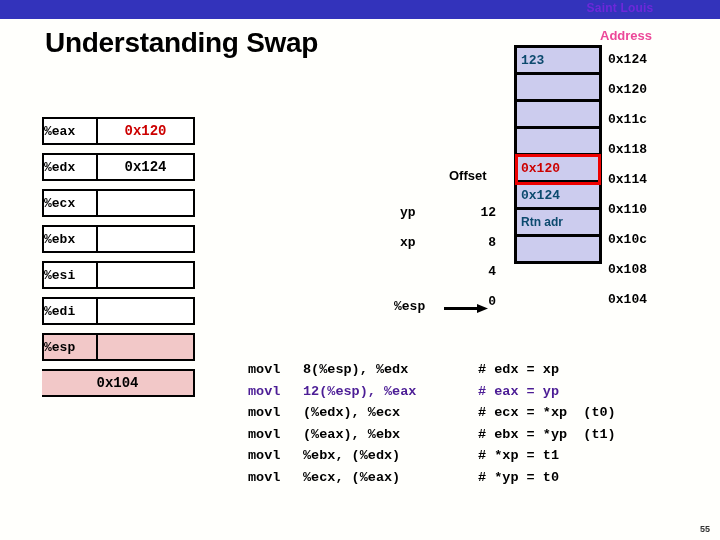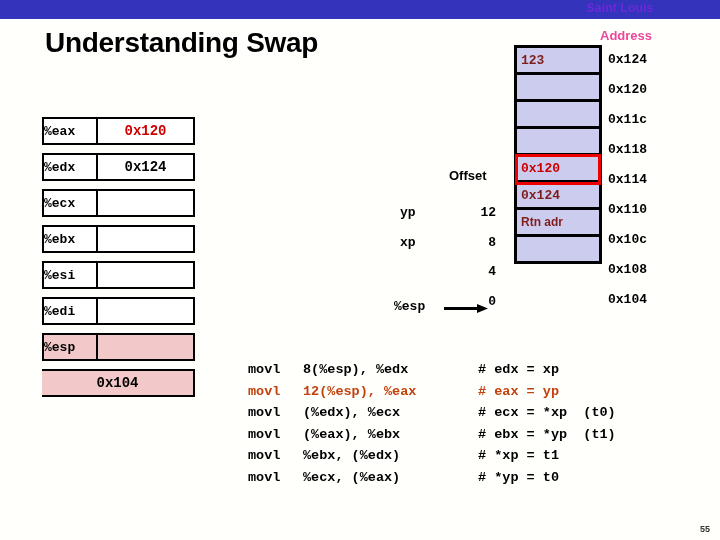--- a/index.html
+++ b/index.html
@@ -107,21 +107,21 @@
     box-sizing: border-box;
   }
   .mem-cell {
     height: 27px;
     box-sizing: border-box;
     border-bottom: 3px solid #000;
     background: #ccccee;
     font-family: "Liberation Mono", monospace;
     font-weight: bold;
     font-size: 13px;
-    color: #7f1d1d;
+    color: #0c4a6e;
     display: flex;
     align-items: center;
     padding-left: 4px;
     position: relative;
   }
   .mem-cell.rtn {
     font-family: "Liberation Sans", sans-serif;
     font-size: 12px;
   }
   .mem-cell.redbox {
@@ -188,21 +188,21 @@
     position: absolute;
     left: 248px; top: 359px;
     font-family: "Liberation Mono", monospace;
     font-weight: bold;
     font-size: 13.5px;
     line-height: 21.5px;
     color: #000;
     white-space: pre;
   }
   #code-block .line { display: block; }
-  #code-block .line.red { color: #c2410c; }
+  #code-block .line.red { color: #4c1d95; }
   #code-block .op { display: inline-block; width: 55px; }
   #code-block .args { display: inline-block; width: 175px; }
   #code-block .cmt { display: inline-block; }
 
   
   #page-number {
     position: absolute;
     right: 10px; bottom: 6px;
     font-family: "Liberation Sans", sans-serif;
     font-size: 9px;

